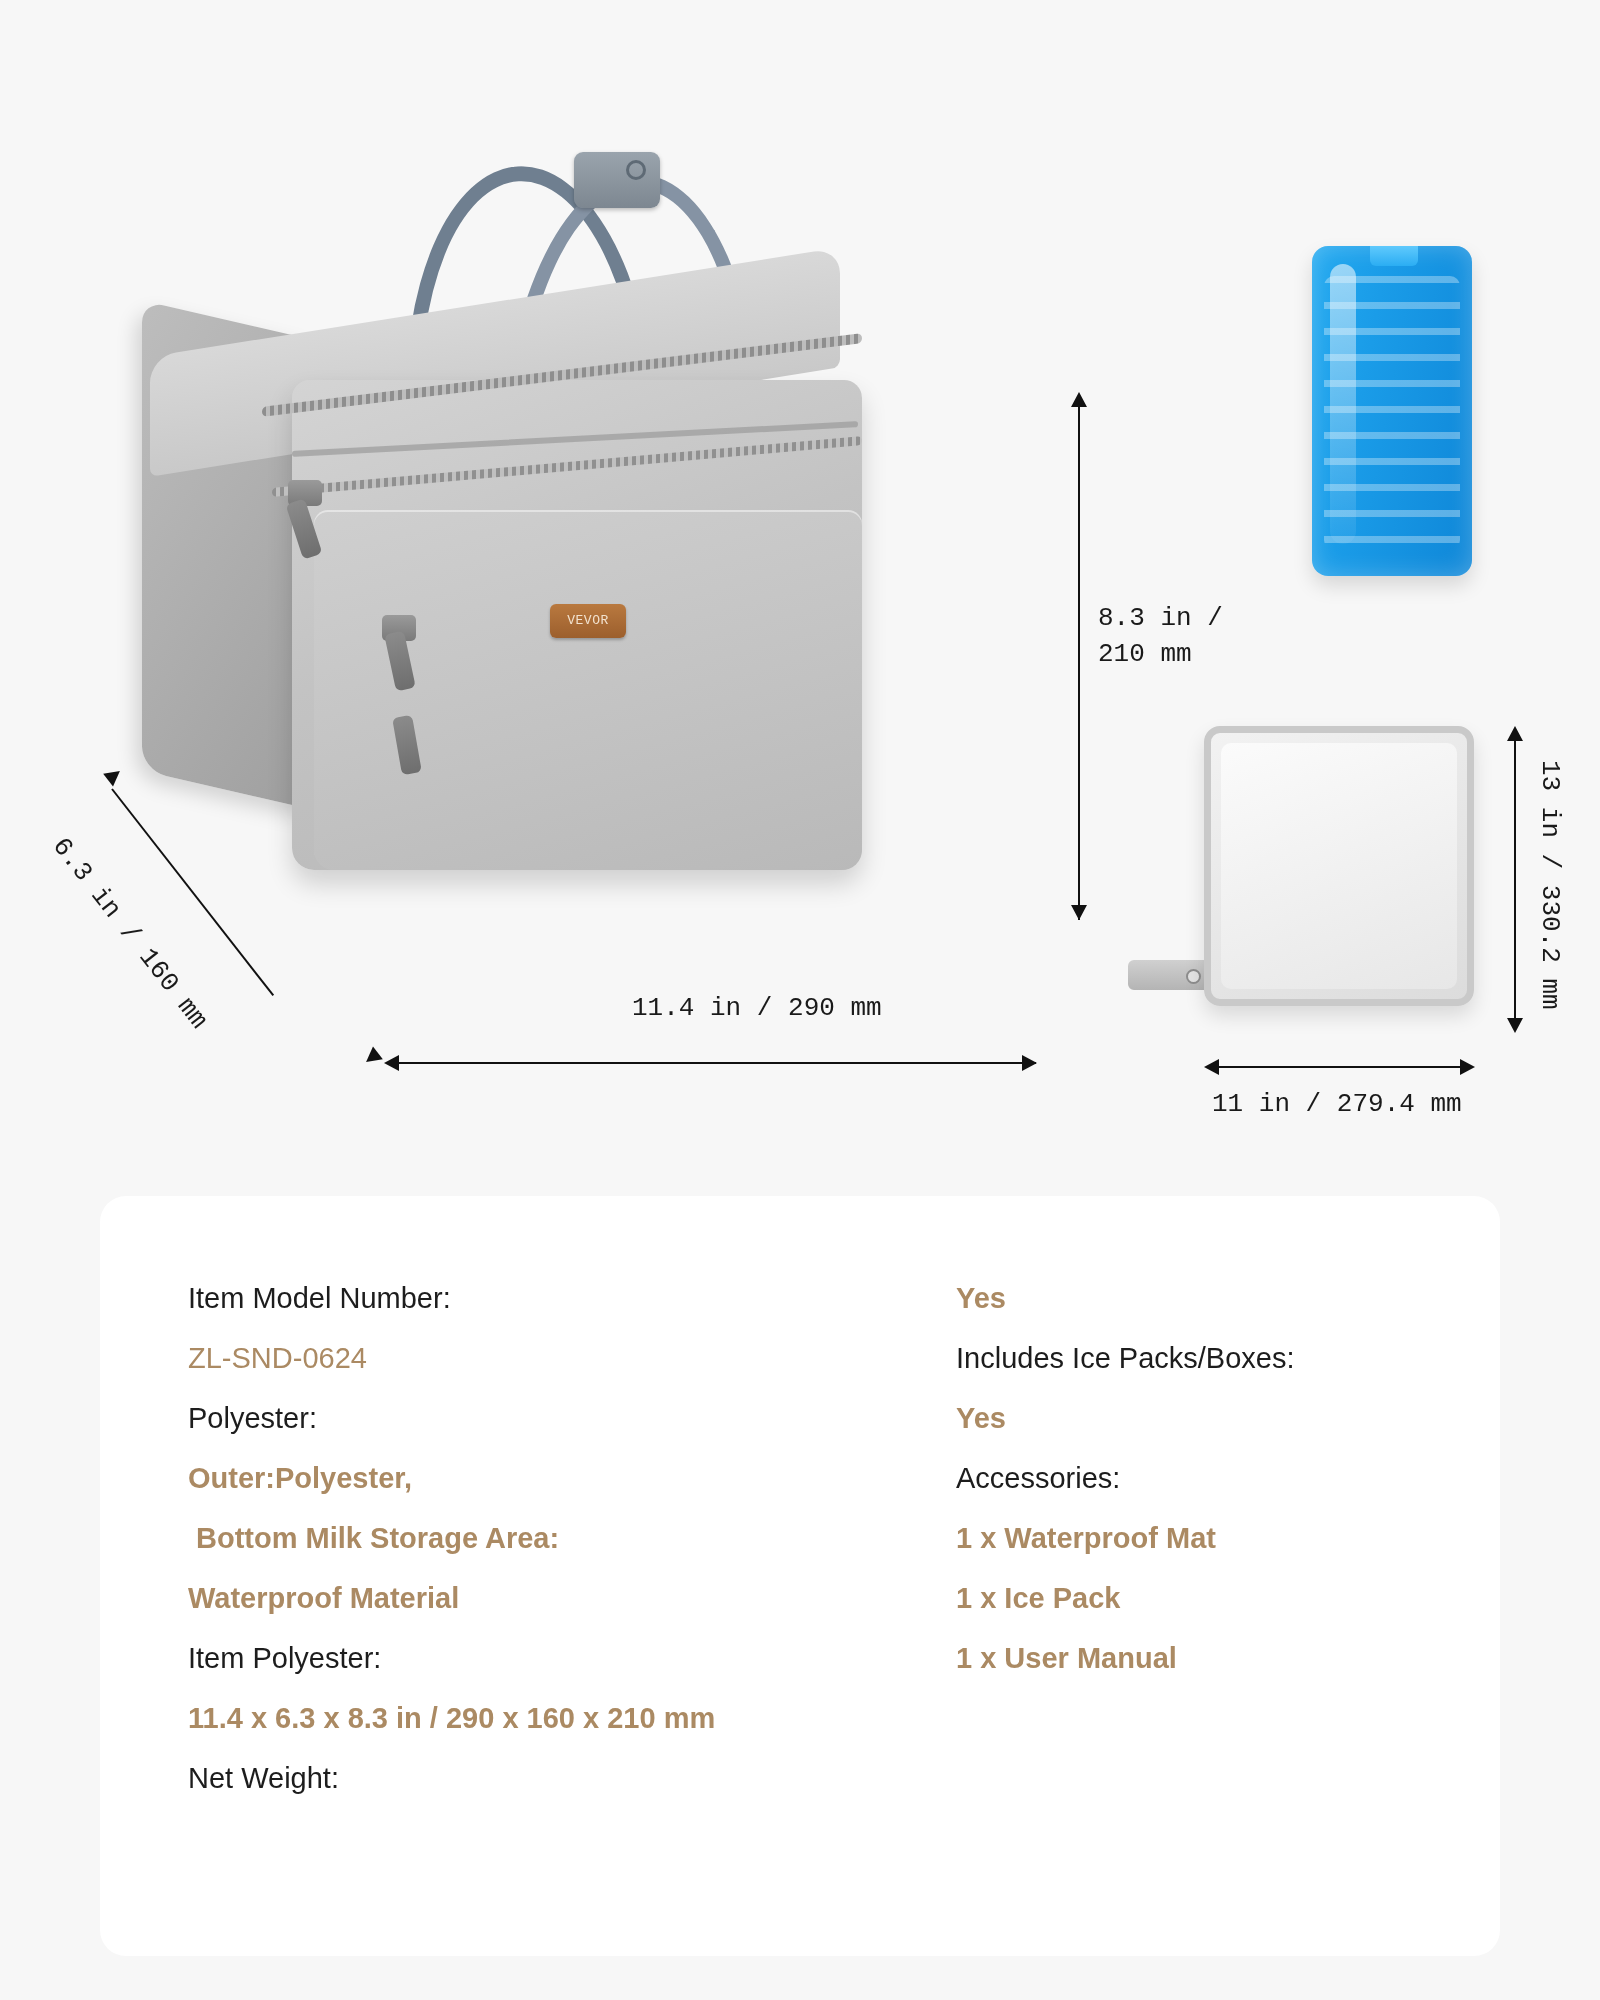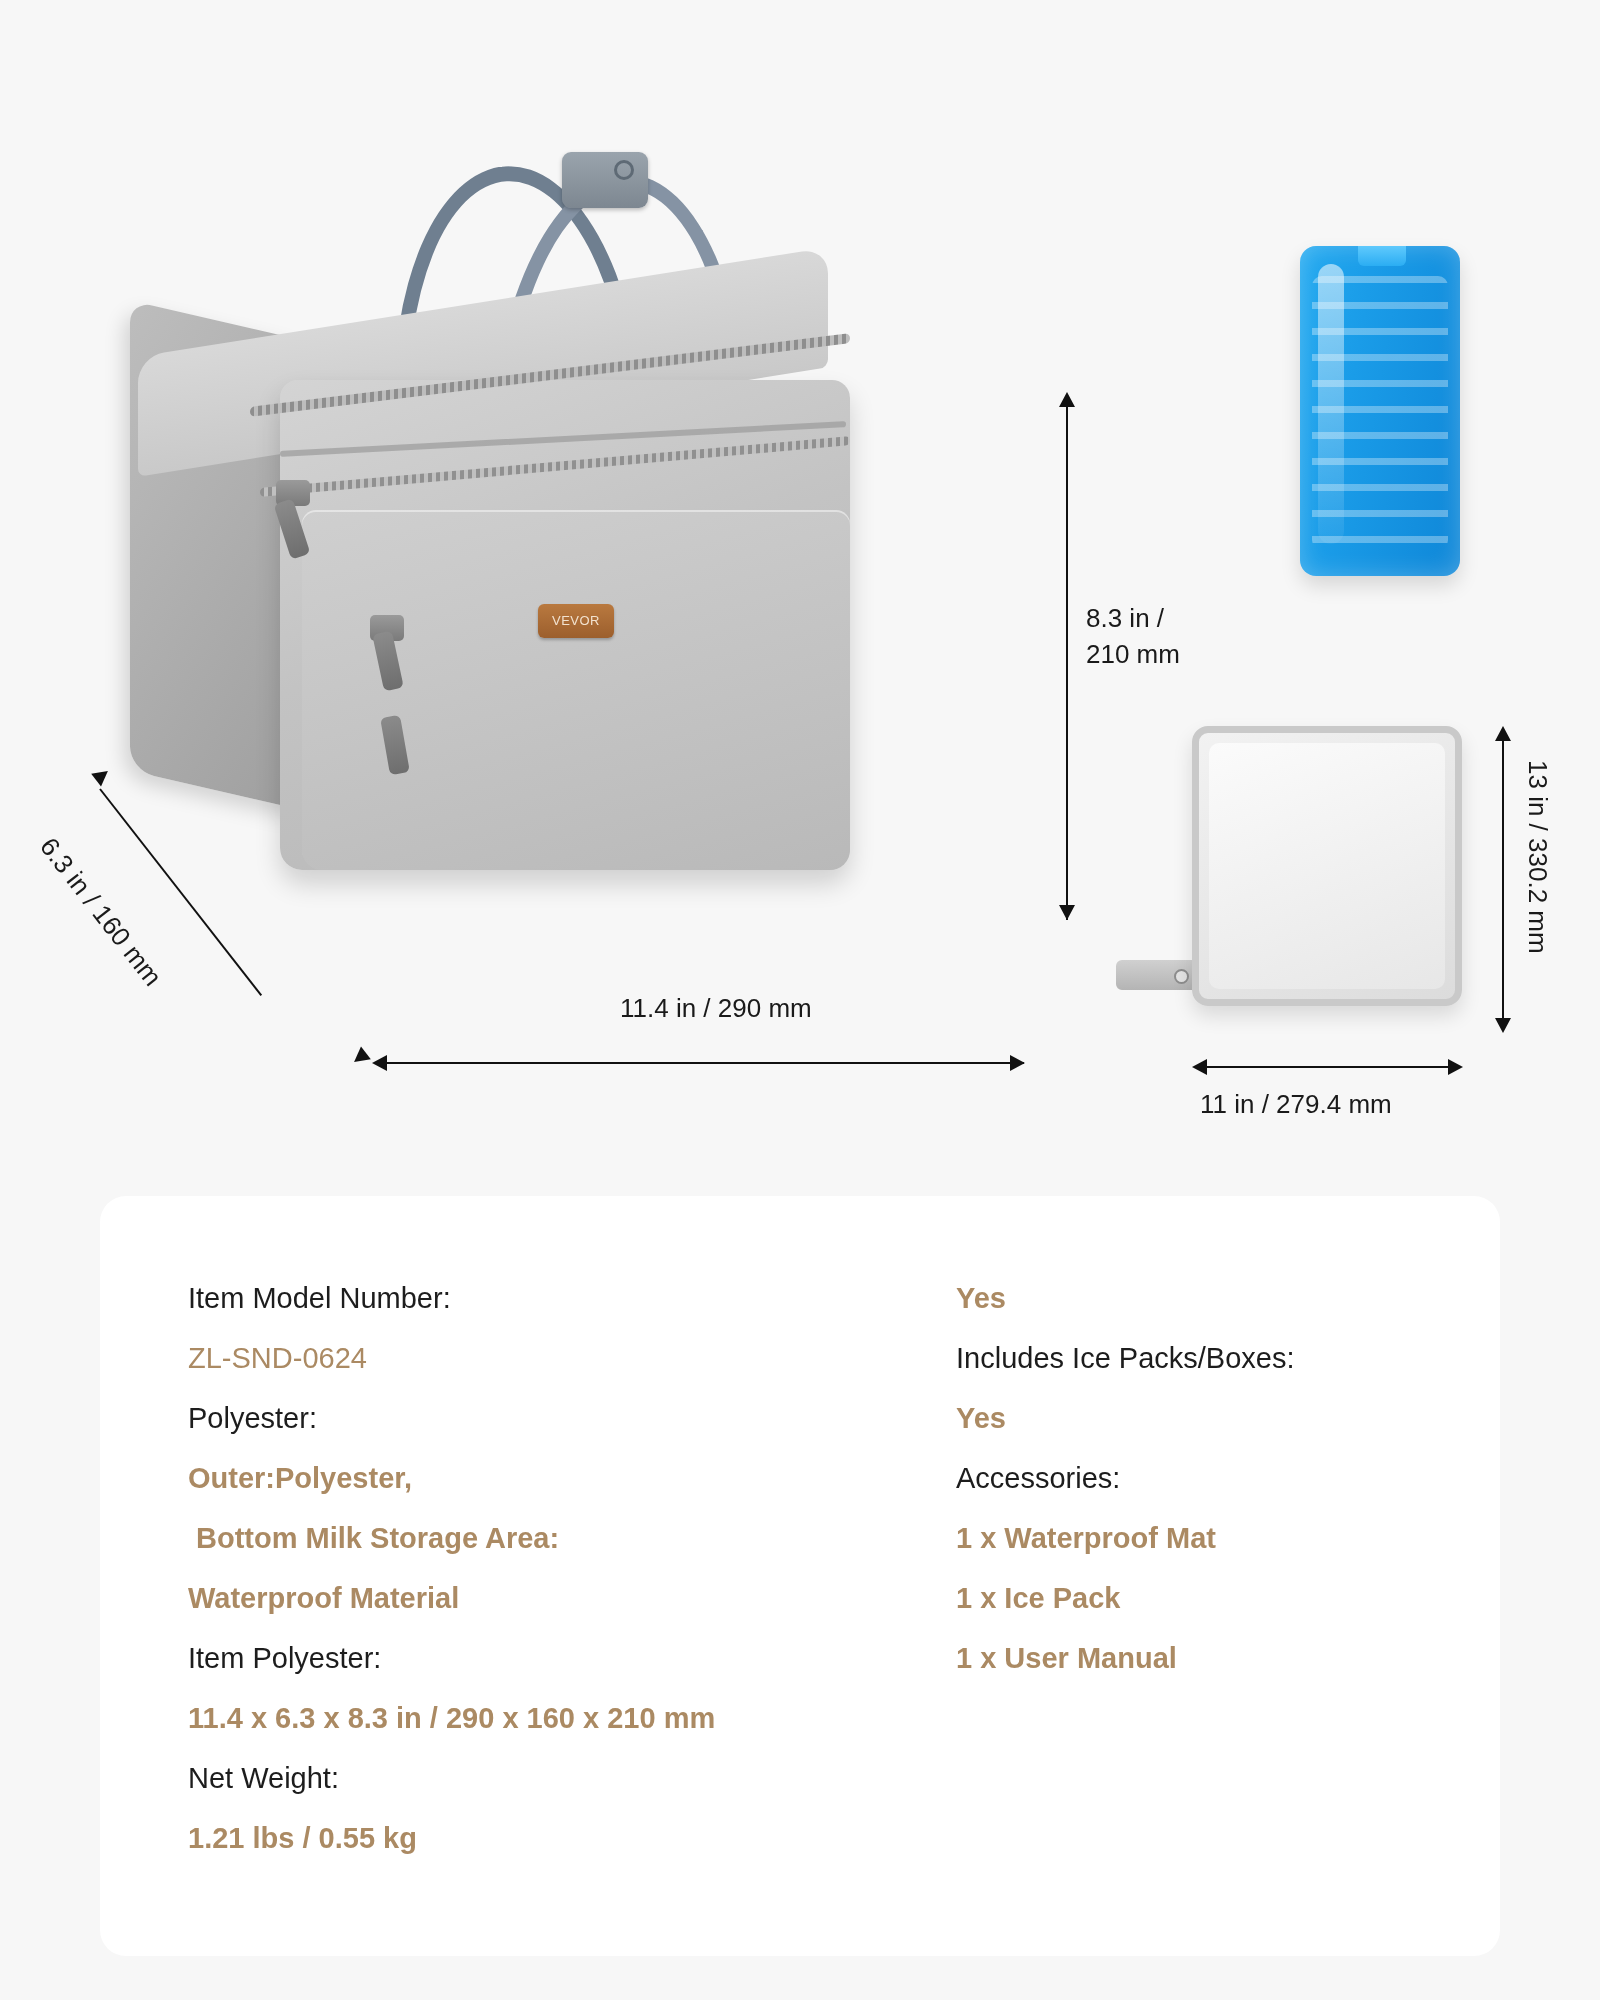--- a/index.html
+++ b/index.html
@@ -11,23 +11,24 @@
     height: 2000px;
     background: #f7f7f7;
     font-family: "Liberation Sans", sans-serif;
     overflow: hidden;
     position: relative;
   }
 
   
   #product-area {
     position: absolute;
-    left: 0; top: 0;
+    left: 12px; top: 0;
     width: 1420px;
     height: 1190px;
+    font-family: Liberation Mono, monospace;
   }
 
   
   #bag-group {
     position: absolute;
     left: 130px;
     top: 70px;
     width: 930px;
     height: 1010px;
   }
@@ -363,21 +364,20 @@
 
     <div class="spec-key">Polyester:</div>
     <div class="spec-val bold">Outer:Polyester,</div>
     <div class="spec-val bold"> Bottom Milk Storage Area:</div>
     <div class="spec-val bold">Waterproof Material</div>
 
     <div class="spec-key">Item Polyester:</div>
     <div class="spec-val bold">11.4 x 6.3 x 8.3 in / 290 x 160 x 210 mm</div>
 
     <div class="spec-key">Net Weight:</div>
-    <div class="spec-val bold">1.21 lbs / 0.55 kg</div>
   </div>
 
   <div class="spec-col" id="col-right">
     <div class="spec-val bold">Yes</div>
 
     <div class="spec-key">Includes Ice Packs/Boxes:</div>
     <div class="spec-val bold">Yes</div>
 
     <div class="spec-key">Accessories:</div>
     <div class="spec-val bold">1 x Waterproof Mat</div>

